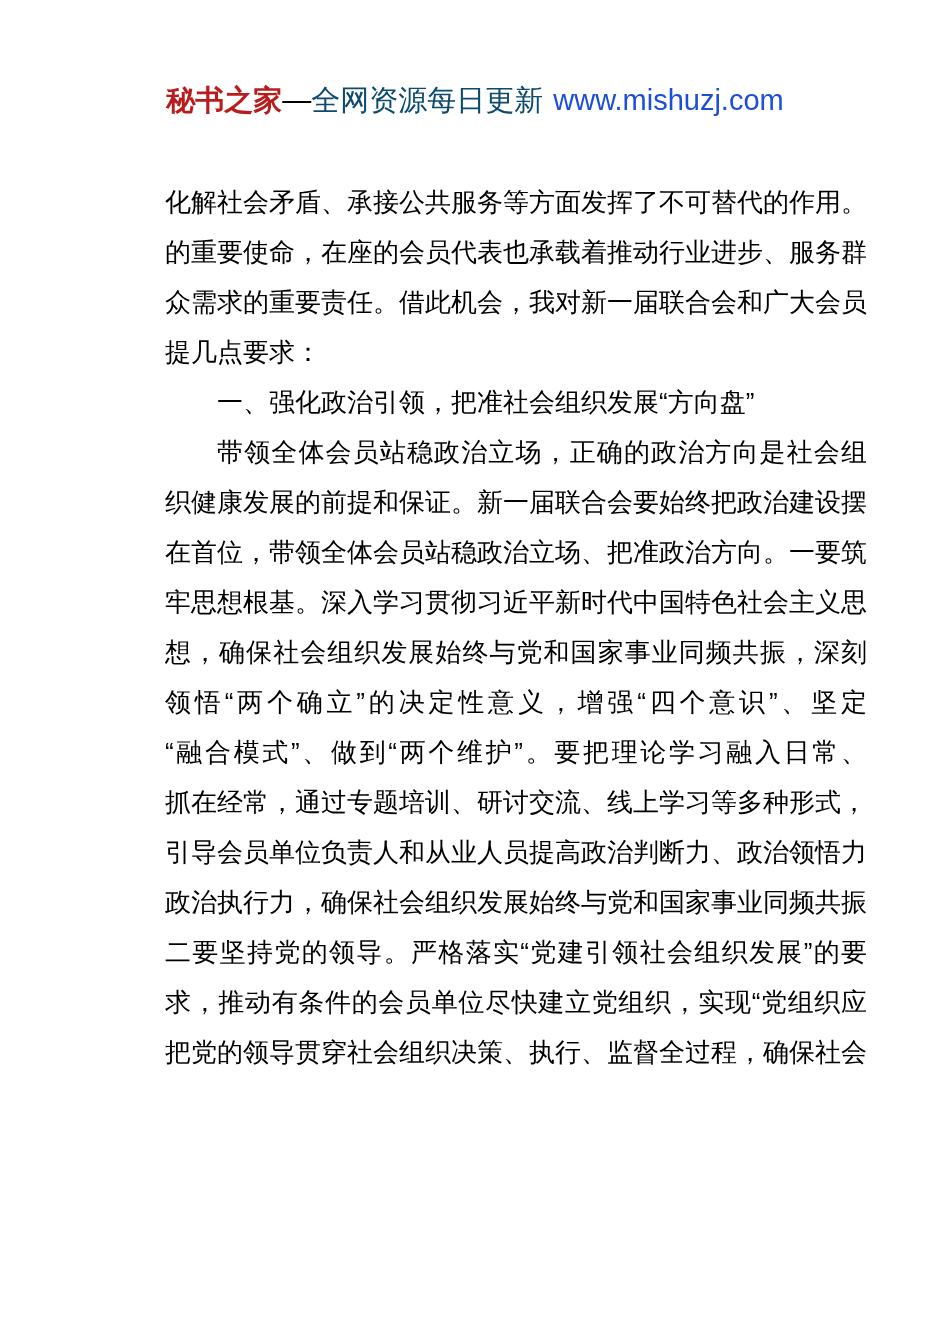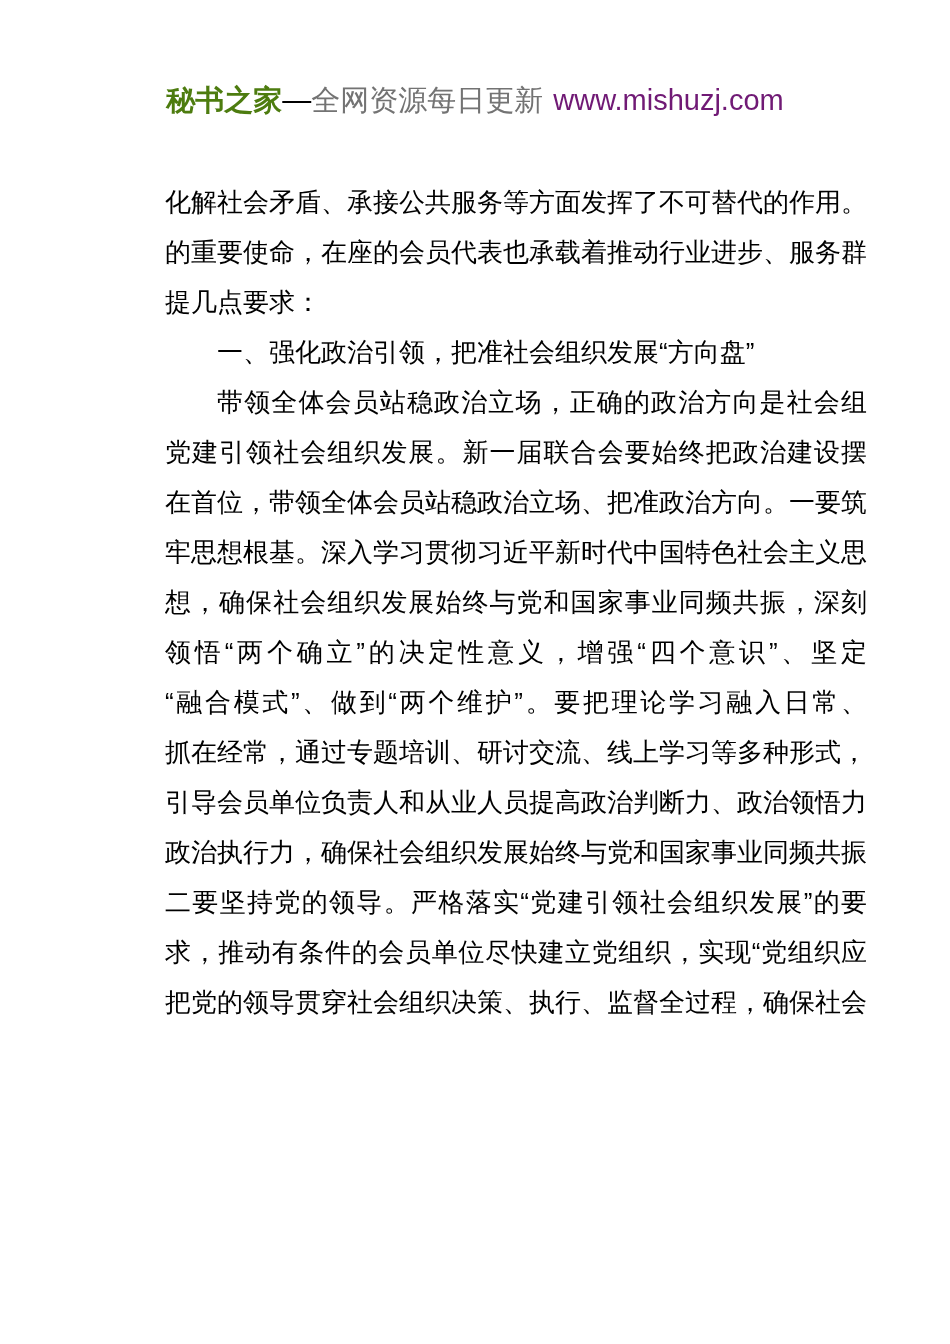--- a/index.html
+++ b/index.html
@@ -41,34 +41,35 @@
     text-align-last: left;
   }
   .line.fill { text-align-last: justify; }
   .line.indent { text-indent: 52px; }
 </style>
 </head>
 <body>
 
 <div class="page">
   <header class="doc-header">
-    <span class="brand" style="color: #4d7c0f; margin-top: 36px;">秘书之家</span><span class="dash" style="color: rgb(0, 0, 0);">—</span><span class="tagline" style="color: #737373;">全网资源每日更新</span><a class="url" style="color: #701a75;">www.mishuzj.com</a>
+    <span class="brand" style="color: #b91c1c; margin-top: 36px;">秘书之家</span><span class="dash" style="color: rgb(0, 0, 0);">—</span><span class="tagline" style="color: #0c4a6e;">全网资源每日更新</span><a class="url" style="color: #1d4ed8;">www.mishuzj.com</a>
   </header>
   <main class="doc-body" id="doc-body" style="color: rgb(0, 0, 0); margin-left: 40px;">
       <div class="paragraph">
         <div class="line fill">化解社会矛盾、承接公共服务等方面发挥了不可替代的作用。</div>
         <div class="line fill">的重要使命，在座的会员代表也承载着推动行业进步、服务群</div>
+        <div class="line fill">众需求的重要责任。借此机会，我对新一届联合会和广大会员</div>
         <div class="line">提几点要求：</div>
       </div>
       <div class="paragraph">
         <div class="line indent">一、强化政治引领，把准社会组织发展“方向盘”</div>
       </div>
       <div class="paragraph">
         <div class="line fill indent">带领全体会员站稳政治立场，正确的政治方向是社会组</div>
-        <div class="line fill">党建引领社会组织发展。新一届联合会要始终把政治建设摆</div>
+        <div class="line fill">织健康发展的前提和保证。新一届联合会要始终把政治建设摆</div>
         <div class="line fill">在首位，带领全体会员站稳政治立场、把准政治方向。一要筑</div>
         <div class="line fill">牢思想根基。深入学习贯彻习近平新时代中国特色社会主义思</div>
         <div class="line fill">想，确保社会组织发展始终与党和国家事业同频共振，深刻</div>
         <div class="line fill">领悟“两个确立”的决定性意义，增强“四个意识”、坚定</div>
         <div class="line fill">“融合模式”、做到“两个维护”。要把理论学习融入日常、</div>
         <div class="line fill">抓在经常，通过专题培训、研讨交流、线上学习等多种形式，</div>
         <div class="line fill">引导会员单位负责人和从业人员提高政治判断力、政治领悟力、</div>
         <div class="line fill">政治执行力，确保社会组织发展始终与党和国家事业同频共振。</div>
         <div class="line fill">二要坚持党的领导。严格落实“党建引领社会组织发展”的要</div>
         <div class="line fill">求，推动有条件的会员单位尽快建立党组织，实现“党组织应</div>

